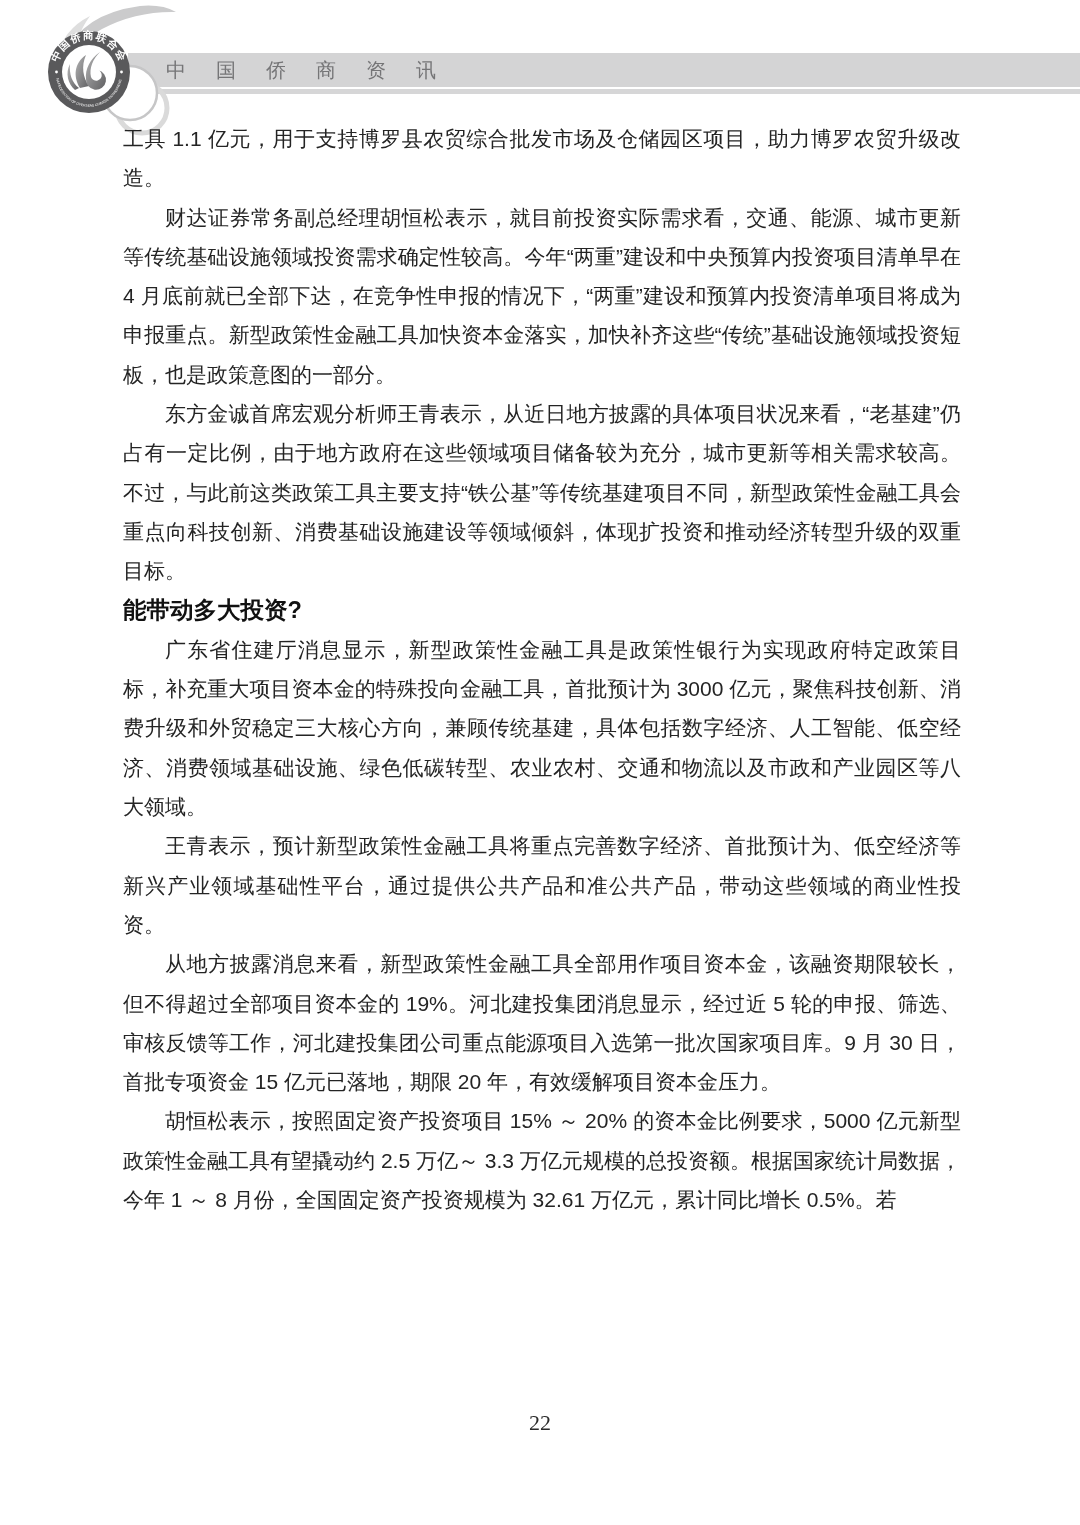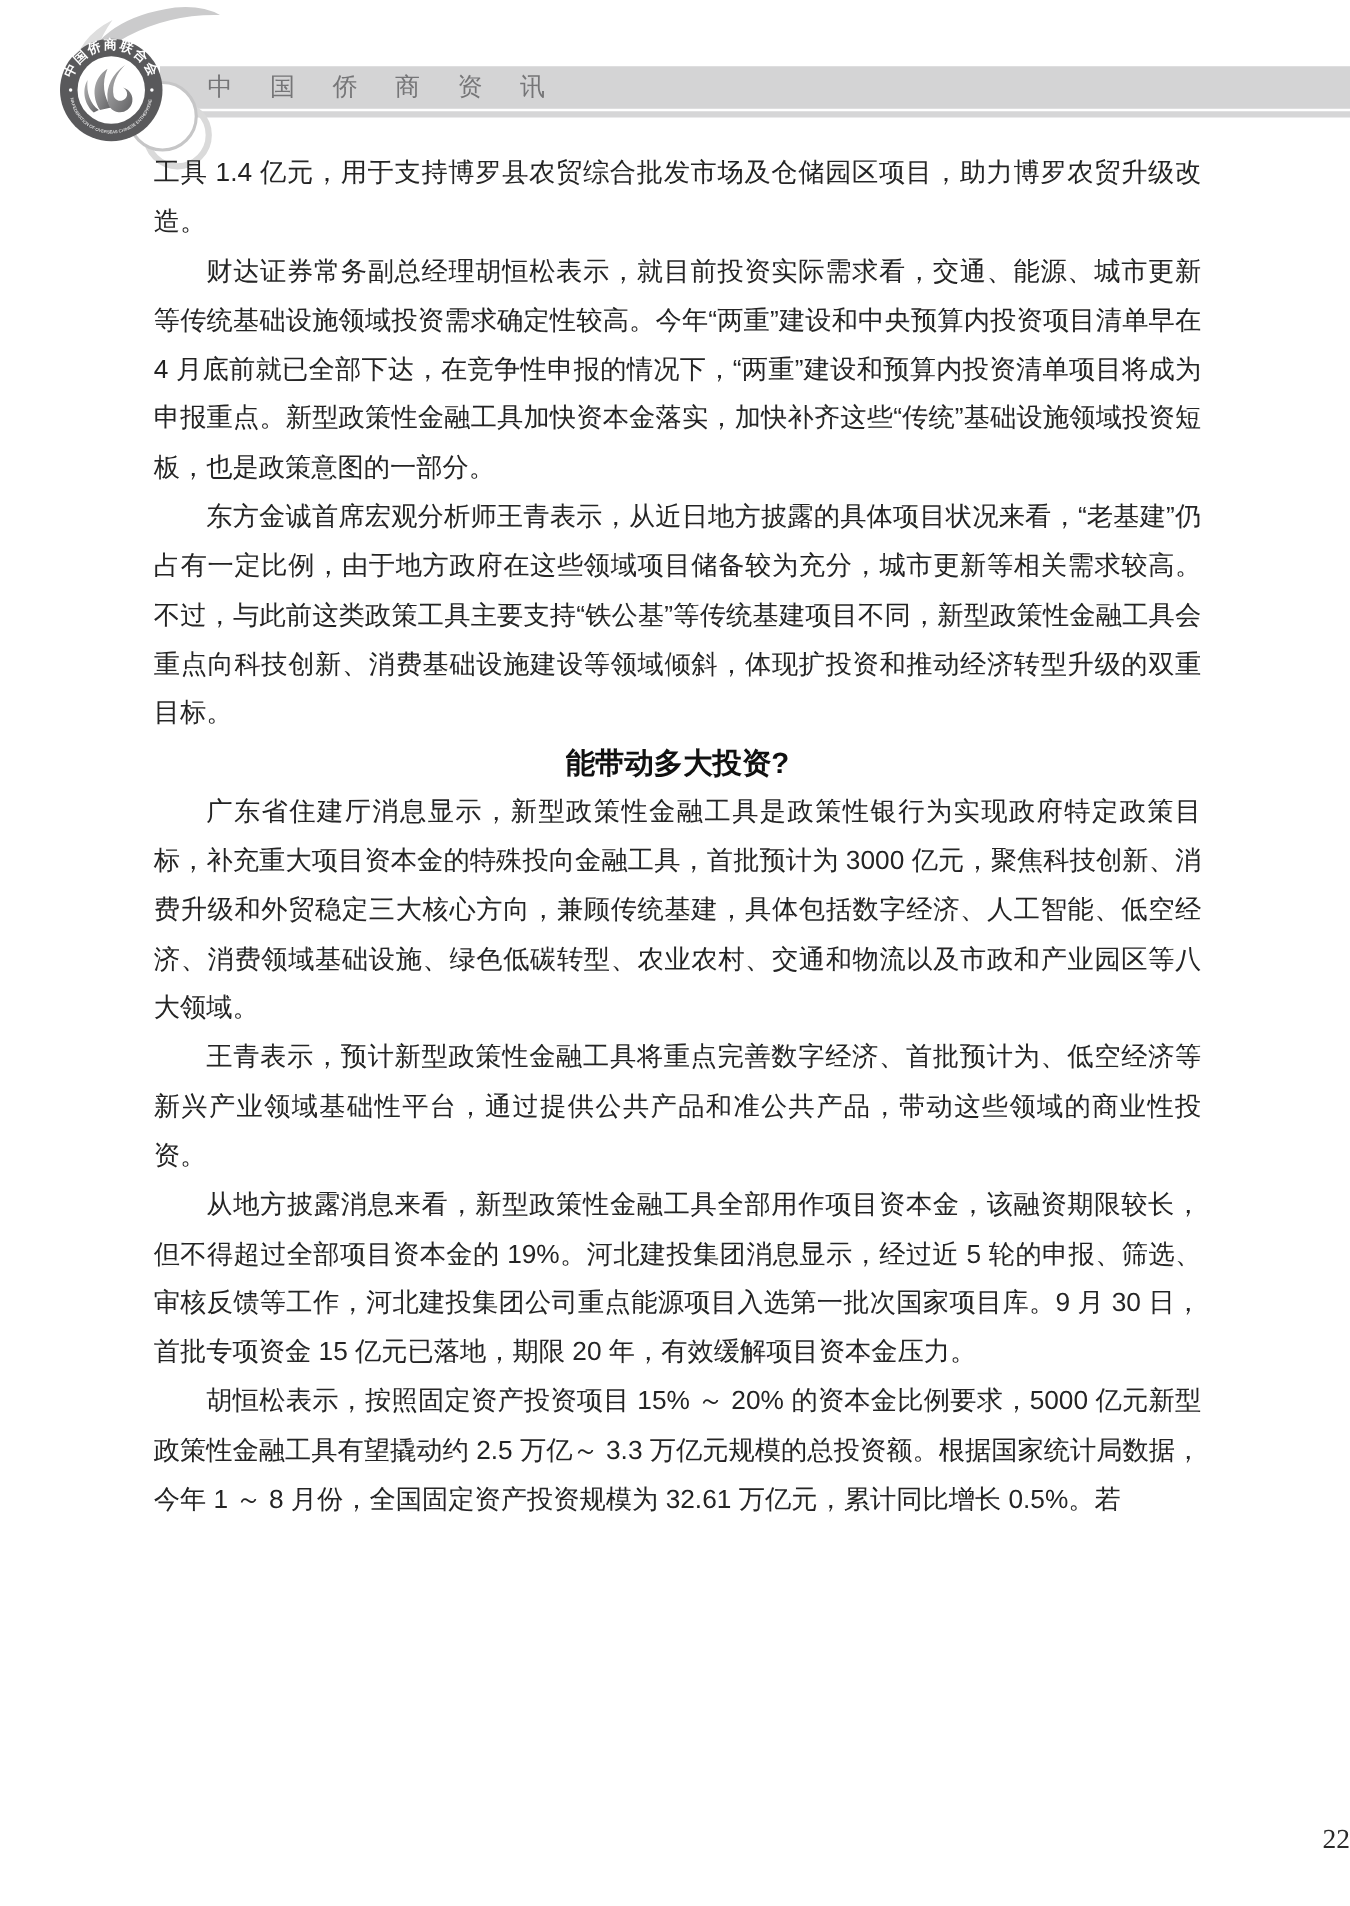--- a/index.html
+++ b/index.html
@@ -29,26 +29,26 @@
   
   .article{
     position:absolute;left:123px;top:119px;width:838px;
     font-size:21px;line-height:39.3px;
     text-align:justify;
   }
   .para{margin:0;text-indent:2em;}
   .para.continuation{text-indent:0;}
   .section-heading{
     margin:0;font-size:23.5px;line-height:39.3px;
-    font-weight:bold;color:#111111;text-align:center;text-indent:0;
+    font-weight:bold;color:#111111;text-align:left;text-indent:0;
   }
   
   .page-number{
-    position:absolute;left:0;right:0;top:1458px;
-    text-align:right;
+    position:absolute;left:0;right:0;top:1410px;
+    text-align:center;
     font-family:"Liberation Serif","DejaVu Serif",serif;
     font-size:22px;color:#2a2a2a;
   }
 </style>
 </head>
 <body>
 
 <div class="page">
 
   <header>
@@ -91,21 +91,21 @@
         <g fill="url(#emblemGrad)">
           <path d="M 40,84 C 33,73 34,59 46,51 C 41,62 43,74 49,82 Z"></path>
           <path d="M 35,86 C 28,80 25,69 30,60 C 29,70 32,79 39,84 Z"></path>
           <path d="M 60,48 C 50,55 45,65 46,75 A 10,10 0 1 0 58,66 A 5.5,5.5 0 1 1 51,73 C 49,64 53,55 60,48 Z"></path>
         </g>
       </g>
     </svg>
   </header>
 
   <main class="article">
-    <p class="para continuation">工具 1.4 亿元，用于支持博罗县农贸综合批发市场及仓储园区项目，助力博罗农贸升级改造。</p>
+    <p class="para continuation">工具 1.1 亿元，用于支持博罗县农贸综合批发市场及仓储园区项目，助力博罗农贸升级改造。</p>
     <p class="para">财达证券常务副总经理胡恒松表示，就目前投资实际需求看，交通、能源、城市更新等传统基础设施领域投资需求确定性较高。今年“两重”建设和中央预算内投资项目清单早在 4 月底前就已全部下达，在竞争性申报的情况下，“两重”建设和预算内投资清单项目将成为申报重点。新型政策性金融工具加快资本金落实，加快补齐这些“传统”基础设施领域投资短板，也是政策意图的一部分。</p>
     <p class="para">东方金诚首席宏观分析师王青表示，从近日地方披露的具体项目状况来看，“老基建”仍占有一定比例，由于地方政府在这些领域项目储备较为充分，城市更新等相关需求较高。不过，与此前这类政策工具主要支持“铁公基”等传统基建项目不同，新型政策性金融工具会重点向科技创新、消费基础设施建设等领域倾斜，体现扩投资和推动经济转型升级的双重目标。</p>
 
     <h2 class="section-heading">能带动多大投资?</h2>
 
     <p class="para">广东省住建厅消息显示，新型政策性金融工具是政策性银行为实现政府特定政策目标，补充重大项目资本金的特殊投向金融工具，首批预计为 3000 亿元，聚焦科技创新、消费升级和外贸稳定三大核心方向，兼顾传统基建，具体包括数字经济、人工智能、低空经济、消费领域基础设施、绿色低碳转型、农业农村、交通和物流以及市政和产业园区等八大领域。</p>
     <p class="para">王青表示，预计新型政策性金融工具将重点完善数字经济、首批预计为、低空经济等新兴产业领域基础性平台，通过提供公共产品和准公共产品，带动这些领域的商业性投资。</p>
     <p class="para">从地方披露消息来看，新型政策性金融工具全部用作项目资本金，该融资期限较长，但不得超过全部项目资本金的 19%。河北建投集团消息显示，经过近 5 轮的申报、筛选、审核反馈等工作，河北建投集团公司重点能源项目入选第一批次国家项目库。9 月 30 日，首批专项资金 15 亿元已落地，期限 20 年，有效缓解项目资本金压力。</p>
     <p class="para">胡恒松表示，按照固定资产投资项目 15% ～ 20% 的资本金比例要求，5000 亿元新型政策性金融工具有望撬动约 2.5 万亿～ 3.3 万亿元规模的总投资额。根据国家统计局数据，今年 1 ～ 8 月份，全国固定资产投资规模为 32.61 万亿元，累计同比增长 0.5%。若</p>
   </main>

